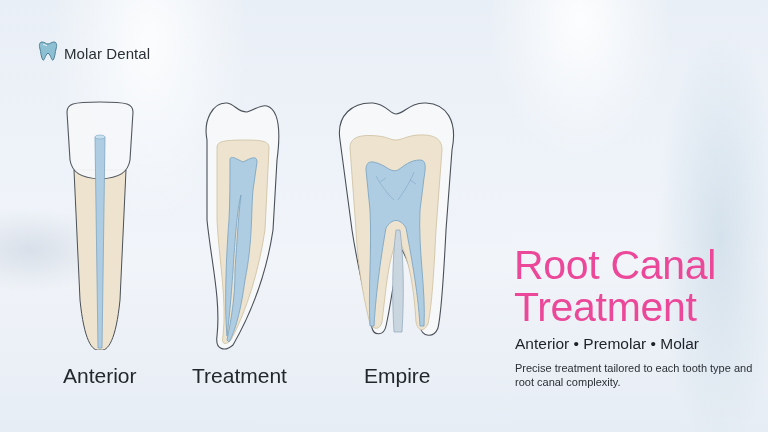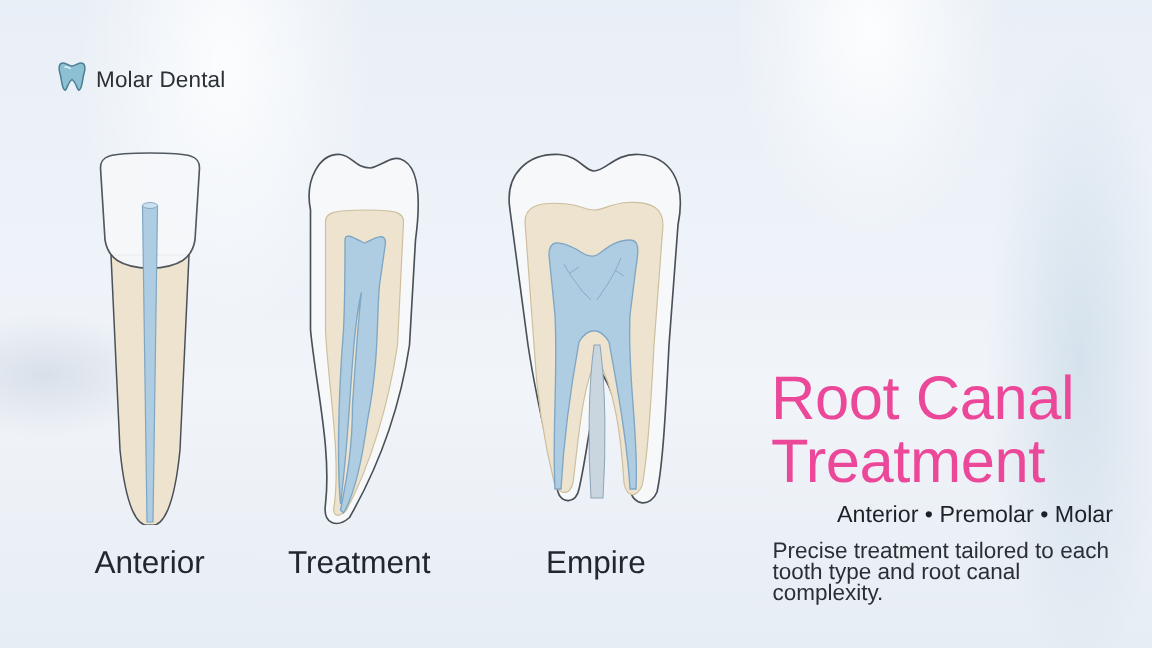--- a/index.html
+++ b/index.html
@@ -23,22 +23,22 @@
   .t-anterior { left:60px; top:100px; width:80px; height:250px; }
   .t-premolar { left:195px; top:100px; width:95px; height:250px; }
   .t-molar { left:328px; top:100px; width:135px; height:240px; }
 
   .label { position:absolute; top:364px; font-size:21px; color:#22272d; }
   .lbl-anterior { left:63px; }
   .lbl-premolar { left:192px; }
   .lbl-molar { left:364px; }
 
   .title { position:absolute; left:514px; top:244px; font-size:41px; line-height:42px; color:#ec4899; font-weight:normal; margin:0; letter-spacing:-0.3px; }
-  .subtitle { position:absolute; left:515px; top:335px; font-size:15.5px; color:#1d2228;margin-left:43px; }
-  .desc { position:absolute; left:515px; top:361px; width:240px; font-size:15px; line-height:14px; color:#2a2f35; }
+  .subtitle { position:absolute; left:515px; top:335px; font-size:15.5px; color:#1d2228; }
+  .desc { position:absolute; left:515px; top:361px; width:240px; font-size:11px; line-height:14px; color:#2a2f35; }
 </style>
 </head>
 <body>
 
 <div class="brand">
   <span>
     <svg viewBox="0 0 20 22">
       <path d="M4 2 C1 2 1 6 2 9 C3 12 3 18 5 20 C6.5 21 7 15 10 13 C13 15 13.5 21 15 20 C17 18 17 12 18 9 C19 6 19 2 16 2 C13.5 2 12 4 10 4 C8 4 6.5 2 4 2 Z" fill="#8ec0d4" stroke="#4c7f95" stroke-width="1"></path>
       <path d="M5 5 C6 4 8 5 9 6" stroke="#ffffff" stroke-width="1" fill="none" opacity="0.8"></path>
     </svg>

